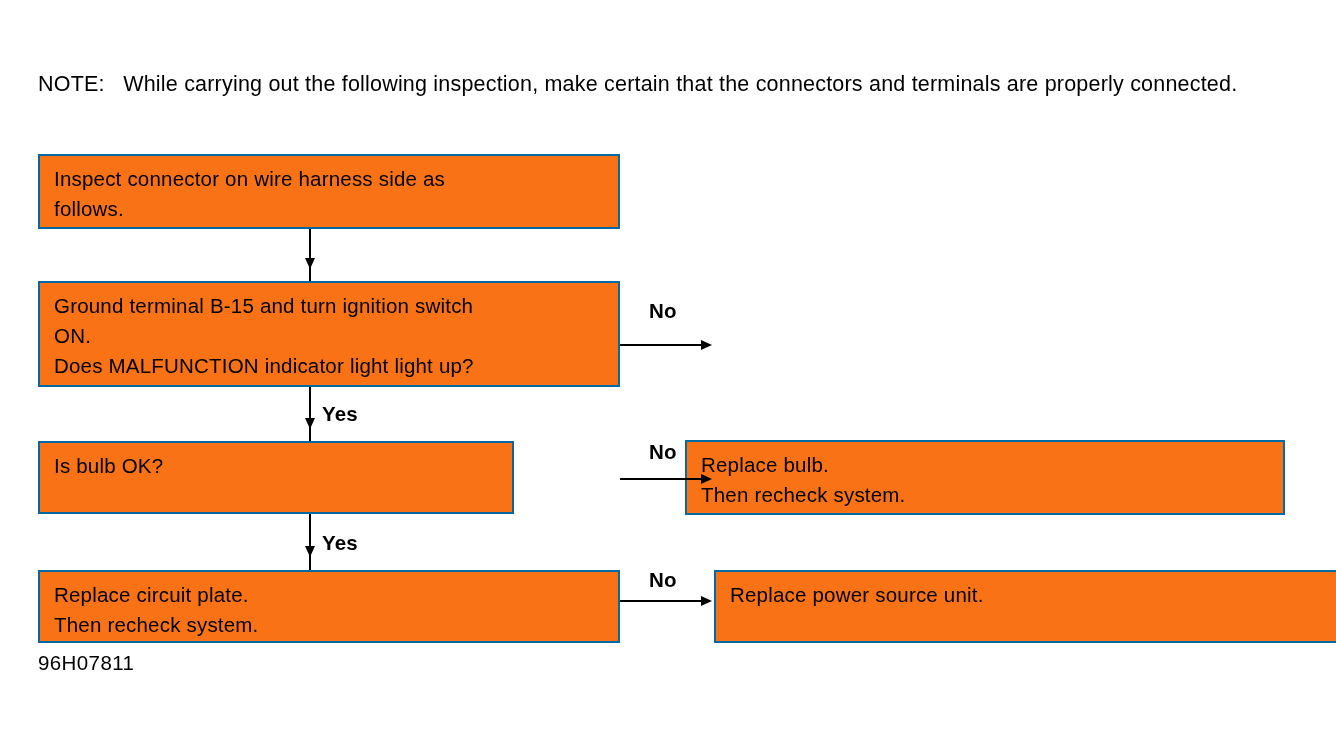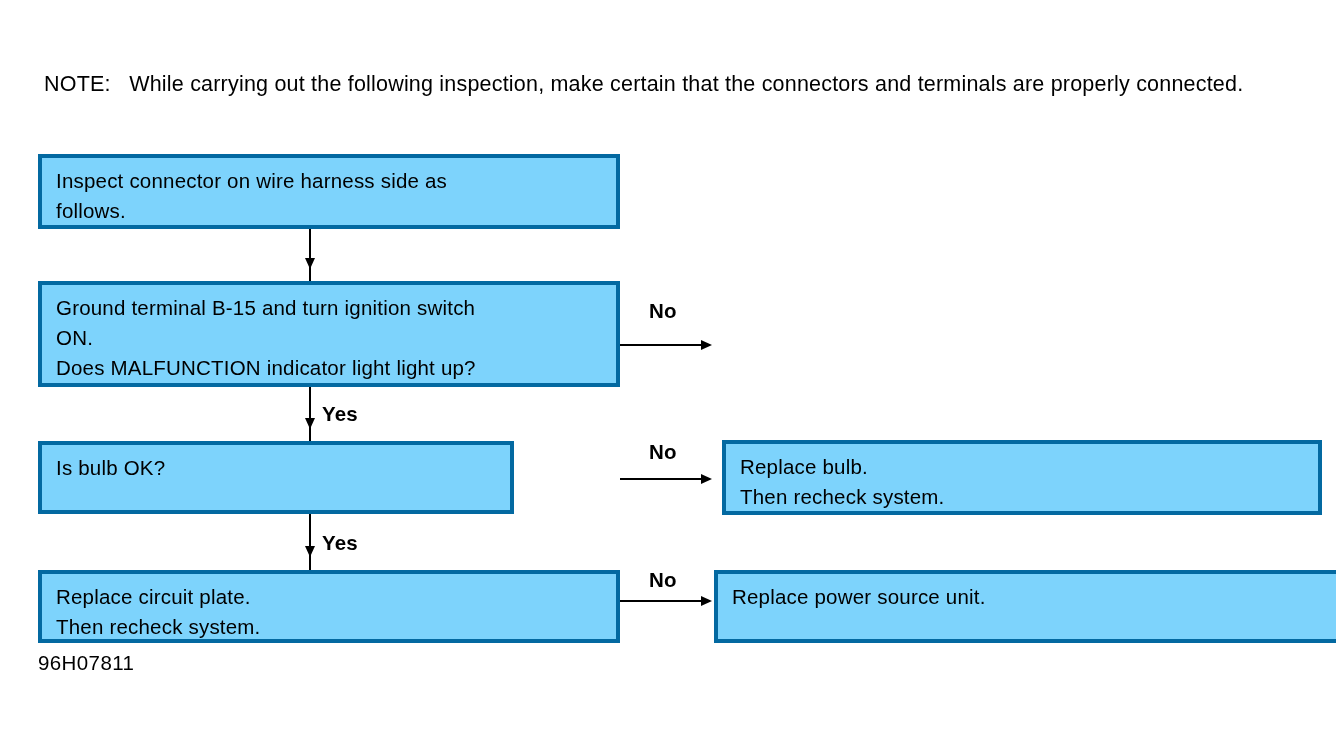--- a/index.html
+++ b/index.html
@@ -16,34 +16,34 @@
     position: relative;
     width: 1336px;
     height: 748px;
     background: #ffffff;
     overflow: hidden;
   }
 
   
   .note {
     position: absolute;
-    left: 44px;
+    left: 38px;
     top: 68px;
     width: 1262px;
     font-size: 21.5px;
     line-height: 32px;
     letter-spacing: 0.2px;
     white-space: pre-wrap;
   }
 
   
   .fc-box {
     position: absolute;
-    border: 4px solid #0369a1;
-    background: #7dd3fc;
+    border: 2px solid #0369a1;
+    background: #f97316;
     box-sizing: border-box;
   }
   .fc-box .box-text {
     position: absolute;
     left: 14px;
     top: 8px;
     right: 6px;
     font-size: 20.5px;
     line-height: 30px;
     letter-spacing: 0.2px;
@@ -51,21 +51,21 @@
   }
 
   
   #box-inspect-connector { left: 38px;  top: 154px; width: 582px; height: 75px; }
   #box-ground-terminal   { left: 38px;  top: 281px; width: 582px; height: 106px; text-decoration: underline; }
   #box-is-bulb-ok        { left: 38px;  top: 441px; width: 476px; height: 73px; }
   #box-replace-circuit   { left: 38px;  top: 570px; width: 582px; height: 73px; }
 
   
   #box-inspect-harness   { left: 714px; top: 281px; width: 583px; height: 106px; }
-  #box-replace-bulb      { left: 722px; top: 440px; width: 600px; height: 75px; }
+  #box-replace-bulb      { left: 685px; top: 440px; width: 600px; height: 75px; }
   #box-replace-power     { left: 714px; top: 570px; width: 641px; height: 73px; }
 
   
   .v-line {
     position: absolute;
     width: 2px;
     background: #000000;
   }
   .h-line {
     position: absolute;

